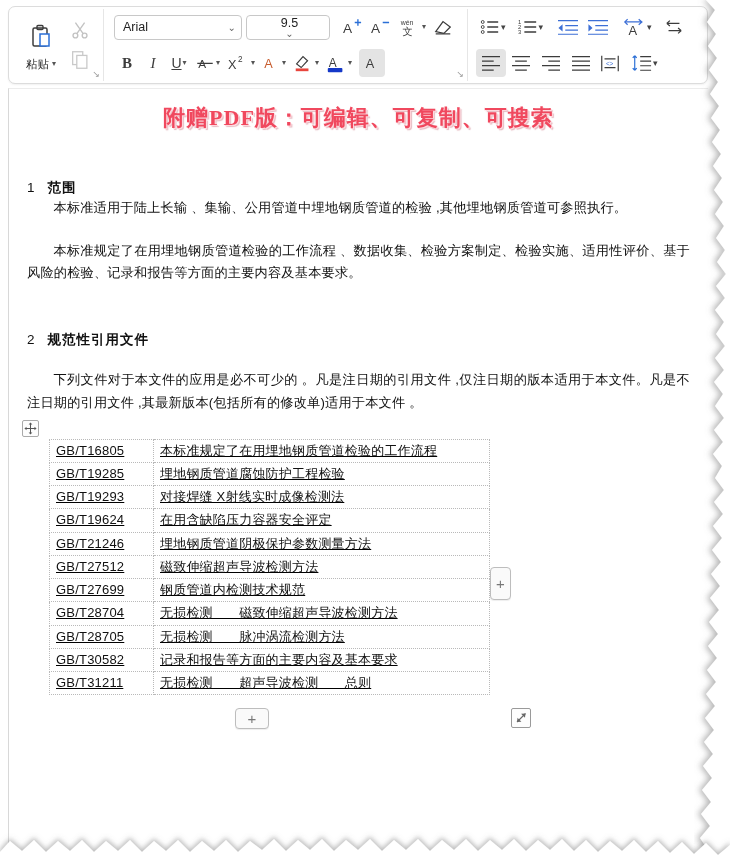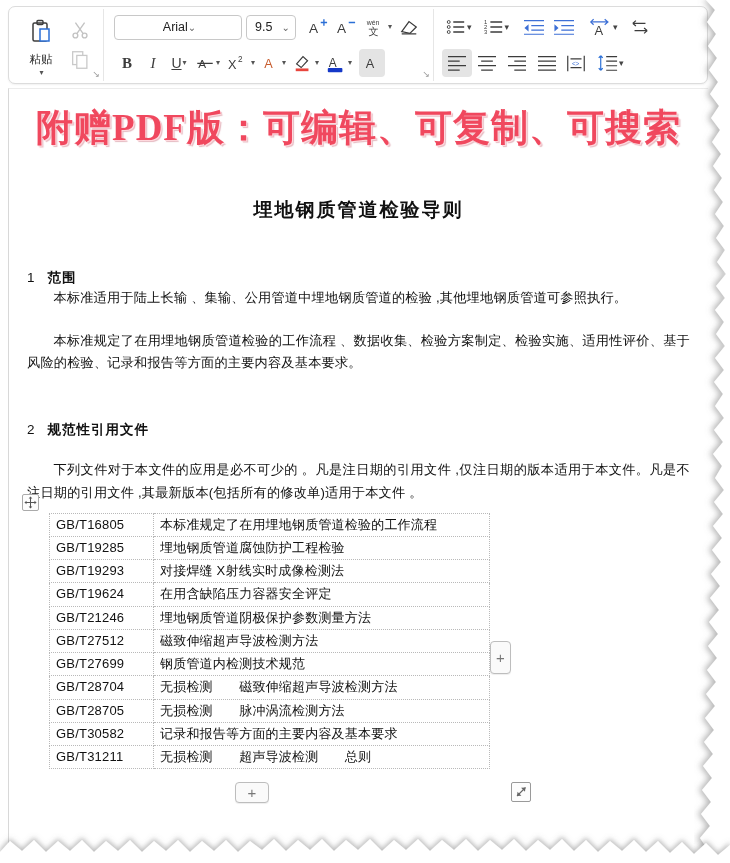--- a/index.html
+++ b/index.html
@@ -90,21 +90,21 @@
     border-radius: 4px;
     color: #3c3c3c;
   }
   .bigbtn .glyph { height: 34px; display: flex; align-items: flex-end; }
   .bigbtn .cap {
     font-size: 11.5px;
     margin-top: 4px;
     white-space: nowrap;
     color: #2b2b2b;
   }
-  .cap-row { display: flex; align-items: center; gap: 2px; flex-direction: column; }
+  .cap-row { display: flex; align-items: center; gap: 2px; }
 
   .smallcol {
     display: flex;
     flex-direction: column;
     justify-content: center;
     gap: 2px;
     width: 34px;
     height: 68px;
     align-items: center;
   }
@@ -123,22 +123,22 @@
     align-items: center;
     justify-content: space-between;
     height: 25px;
     border: 1px solid #c8c8c8;
     border-radius: 4px;
     background: #fff;
     padding: 0 5px 0 8px;
     font-size: 12.5px;
     color: #222;
   }
-  .combo.fontname { width: 128px; justify-content: center; }
-  .combo.fontsize { width: 50px; margin-left: 4px; }
+  .combo.fontname { width: 128px; }
+  .combo.fontsize { width: 84px; margin-left: 4px; flex-direction: column; }
   .combo .cv { white-space: nowrap; overflow: hidden; }
   .combo .cw { color: #666; font-size: 10px; }
 
   .dialog-launch {
     position: absolute;
     right: 3px; bottom: 2px;
     font-size: 9px;
     color: #9a9a9a;
     line-height: 1;
   }
@@ -159,21 +159,21 @@
   .doc {
     position: relative;
     padding: 0 18px 0 18px;
   }
 
   .watermark {
     text-align: center;
     margin-top: 14px;
     font-family: "Liberation Serif", "DejaVu Serif", serif;
     font-weight: bold;
-    font-size: 37px;
+    font-size: 22px;
     letter-spacing: 1px;
     color: #f0485e;
     text-shadow:
        1px 1px 0 #ffd9de,
        2px 2px 1px rgba(180,60,80,0.35);
     white-space: nowrap;
   }
 
   .std-no {
     text-align: right;
@@ -210,23 +210,24 @@
     color: #111;
     text-align: justify;
     letter-spacing: 0.2px;
   }
   .para.indent { text-indent: 2em; }
   .para.tight { margin-top: 0px; }
 
   
   .tbl-wrap {
     position: relative;
-    margin-top: 8px;
+    margin-top: 24px;
     margin-left: 22px;
     width: 440px;
+    text-decoration: underline;
   }
   table.refs {
     border-collapse: collapse;
     width: 440px;
     table-layout: fixed;
   }
   table.refs td {
     border: 1px dotted #b9b9b9;
     font-size: 13px;
     color: #111;
@@ -533,21 +534,20 @@
 
     </div>
   </div>
 
   <div class="page">
     <div class="doc">
 
       <div class="watermark">附赠PDF版：可编辑、可复制、可搜索</div>
 
 
-      <div class="doc-title">埋地钢质管道检验导则</div>
 
       <div class="sec-head">
         <span class="num">1</span><span>范围</span>
       </div>
       <div class="para indent tight">本标准适用于陆上长输 、集输、公用管道中埋地钢质管道的检验 ,其他埋地钢质管道可参照执行。</div>
       <div class="para indent">本标准规定了在用埋地钢质管道检验的工作流程 、数据收集、检验方案制定、检验实施、适用性评价、基于风险的检验、记录和报告等方面的主要内容及基本要求。</div>
 
       <div class="sec-head">
         <span class="num">2</span><span>规范性引用文件</span>
       </div>

